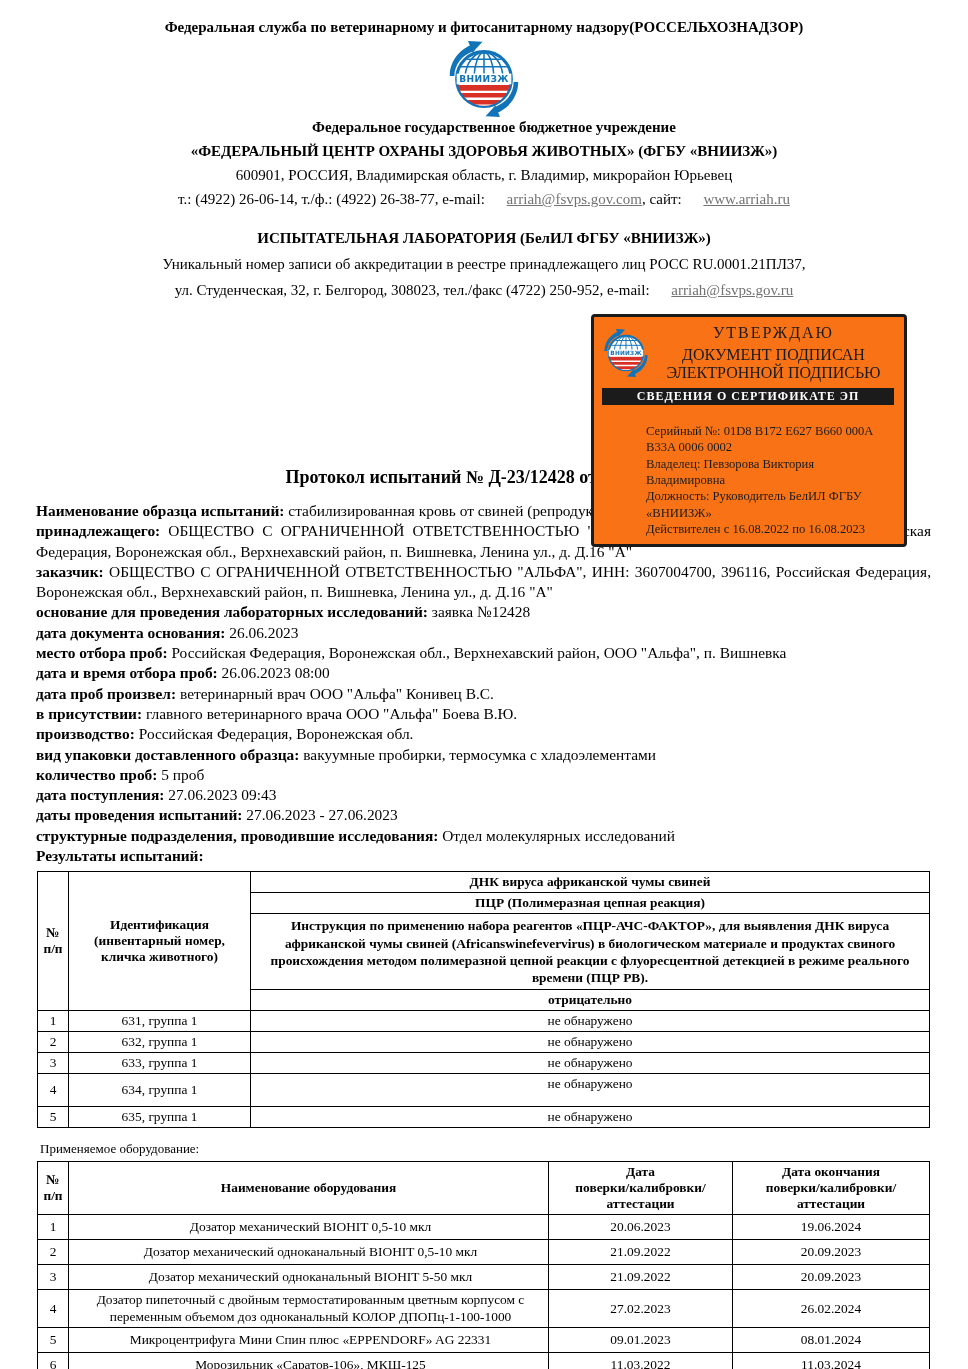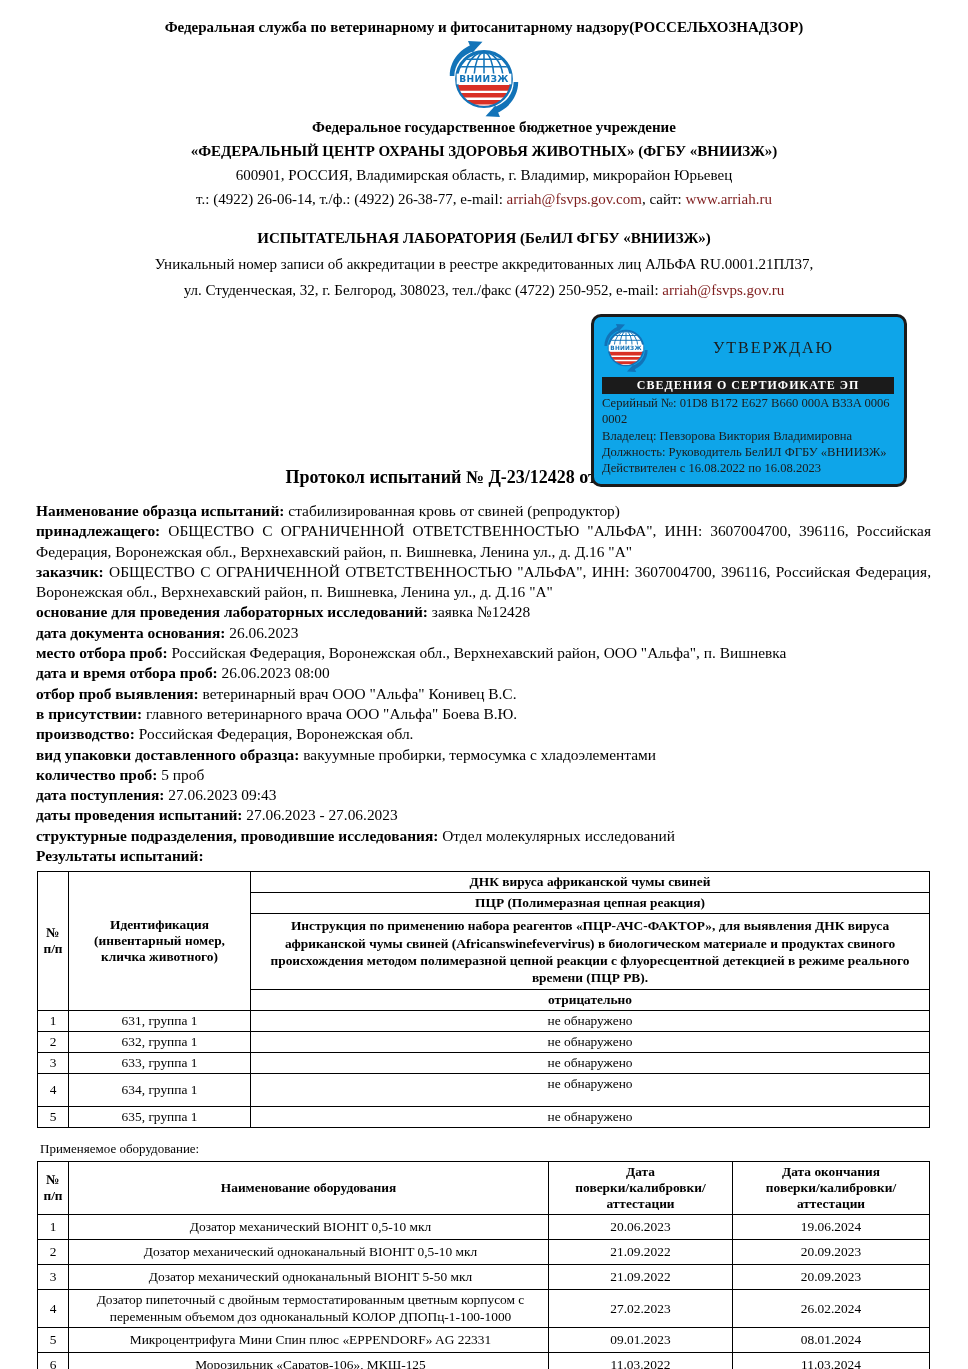--- a/index.html
+++ b/index.html
@@ -1,49 +1,49 @@
 <!DOCTYPE html>
 <html><head>
 <meta charset="utf-8">
 <style>
   html,body{margin:0;padding:0;}
   body{
     width:968px;height:1369px;background:#ffffff;position:relative;overflow:hidden;
     font-family:"Liberation Serif","DejaVu Serif",serif;color:#000;
   }
   .b{font-weight:bold;}
-  .link{color:#7f1d1d;cursor:pointer;}
+  .link{color:#737373;text-decoration:underline;cursor:pointer;margin-left:18px;}
 
   
   .agency{padding-top:19px;font-size:15px;font-weight:bold;text-align:center;}
   .logo-main{display:block;margin:5px auto 2px auto;width:80px;height:76px;}
   .inst-type{font-size:15px;font-weight:bold;text-align:center;margin-top:2px;margin-left:20px;}
   .inst-name{font-size:15px;font-weight:bold;text-align:center;margin-top:7px;}
   .inst-addr{font-size:15px;text-align:center;margin-top:7px;}
   .inst-contacts{font-size:15px;text-align:center;margin-top:7px;}
   .lab-name{font-size:15px;font-weight:bold;text-align:center;margin-top:22px;}
   .lab-accr{font-size:15px;text-align:center;margin-top:9px;}
   .lab-addr{font-size:15px;text-align:center;margin-top:9px;}
 
   
   .stamp{
     position:absolute;left:591px;top:314px;width:310px;
-    border:3px solid #1b1b1b;border-radius:10px;background:#0ea5e9;color:#1b1b1b;
+    border:3px solid #1b1b1b;border-radius:4px;background:#f97316;color:#1b1b1b;
   }
   .stamp-top{display:flex;align-items:center;padding:7px 8px 3px 7px;}
   .stamp-logo{width:50px;height:48px;flex:none;}
   .stamp-head{flex:1;text-align:center;}
   .stamp-approve{font-size:16px;letter-spacing:2px;}
   .stamp-signed{font-size:16px;line-height:1.15;margin-top:4px;}
   .stamp-bar{
     background:#1b1b1b;color:#fff;text-align:center;
     font-size:12px;font-weight:bold;letter-spacing:1px;
     margin:2px 10px 0 8px;padding:1px 0;
   }
-  .stamp-info{padding:1px 8px 7px 8px;font-size:12.6px;line-height:1.3;}
+  .stamp-info{padding:18px 8px 7px 8px;font-size:12.6px;line-height:1.3;margin-left:44px;}
 
   
   .title{margin-top:168px;font-size:18px;font-weight:bold;text-align:center;}
   .details{margin:13px 37px 0 36px;font-size:15.4px;line-height:20.3px;text-align:justify;}
   .details p{margin:0;}
 
   
   table{border-collapse:collapse;margin-left:37px;width:893px;font-size:13.4px;}
   td{border:1.5px solid #000;padding:2px 4px;text-align:center;vertical-align:middle;}
   .pre{white-space:pre-line;}
@@ -101,30 +101,34 @@
 <div class="agency">Федеральная служба по ветеринарному и фитосанитарному надзору(РОССЕЛЬХОЗНАДЗОР)</div>
 <svg class="logo-main">
     <use href="#vniizh-logo"></use>
   </svg>
 <div class="inst-type">Федеральное государственное бюджетное учреждение</div>
 <div class="inst-name">«ФЕДЕРАЛЬНЫЙ ЦЕНТР ОХРАНЫ ЗДОРОВЬЯ ЖИВОТНЫХ» (ФГБУ «ВНИИЗЖ»)</div>
 <div class="inst-addr">600901, РОССИЯ, Владимирская область, г. Владимир, микрорайон Юрьевец</div>
 <div class="inst-contacts"><span>т.: (4922) 26-06-14, т./ф.: (4922) 26-38-77, e-mail: </span><a class="link">arriah@fsvps.gov.com</a><span>, сайт: </span><a class="link">www.arriah.ru</a></div>
 
 <div class="lab-name">ИСПЫТАТЕЛЬНАЯ ЛАБОРАТОРИЯ (БелИЛ ФГБУ «ВНИИЗЖ»)</div>
-<div class="lab-accr">Уникальный номер записи об аккредитации в реестре аккредитованных лиц АЛЬФА RU.0001.21ПЛ37,</div>
+<div class="lab-accr">Уникальный номер записи об аккредитации в реестре принадлежащего лиц РОСС RU.0001.21ПЛ37,</div>
 <div class="lab-addr"><span>ул. Студенческая, 32, г. Белгород, 308023, тел./факс (4722) 250-952, e-mail: </span><a class="link">arriah@fsvps.gov.ru</a></div>
 
 <div class="stamp">
   <div class="stamp-top">
     <svg class="stamp-logo">
         <use href="#vniizh-logo"></use>
       </svg>
     <div class="stamp-head">
       <div class="stamp-approve">УТВЕРЖДАЮ</div>
+      <div class="stamp-signed">
+        <div>ДОКУМЕНТ ПОДПИСАН</div>
+        <div>ЭЛЕКТРОННОЙ ПОДПИСЬЮ</div>
+      </div>
     </div>
   </div>
   <div class="stamp-bar">СВЕДЕНИЯ О СЕРТИФИКАТЕ ЭП</div>
   <div class="stamp-info">
     <div>Серийный №: 01D8 B172 E627 B660 000A B33A 0006 0002</div>
     <div>Владелец: Певзорова Виктория Владимировна</div>
     <div>Должность: Руководитель БелИЛ ФГБУ «ВНИИЗЖ»</div>
     <div>Действителен с 16.08.2022 по 16.08.2023</div>
   </div>
 </div>
@@ -132,21 +136,21 @@
 <div class="title">Протокол испытаний № Д-23/12428 от 27.06.2023</div>
 
 <div class="details">
   <p class="detail"><span class="b">Наименование образца испытаний:</span> <span>стабилизированная кровь от свиней (репродуктор)</span></p>
   <p class="detail"><span class="b">принадлежащего:</span> <span>ОБЩЕСТВО С ОГРАНИЧЕННОЙ ОТВЕТСТВЕННОСТЬЮ "АЛЬФА", ИНН: 3607004700, 396116, Российская Федерация, Воронежская обл., Верхнехавский район, п. Вишневка, Ленина ул., д. Д.16 "А"</span></p>
   <p class="detail"><span class="b">заказчик:</span> <span>ОБЩЕСТВО С ОГРАНИЧЕННОЙ ОТВЕТСТВЕННОСТЬЮ "АЛЬФА", ИНН: 3607004700, 396116, Российская Федерация, Воронежская обл., Верхнехавский район, п. Вишневка, Ленина ул., д. Д.16 "А"</span></p>
   <p class="detail"><span class="b">основание для проведения лабораторных исследований:</span> <span>заявка №12428</span></p>
   <p class="detail"><span class="b">дата документа основания:</span> <span>26.06.2023</span></p>
   <p class="detail"><span class="b">место отбора проб:</span> <span>Российская Федерация, Воронежская обл., Верхнехавский район, ООО "Альфа", п. Вишневка</span></p>
   <p class="detail"><span class="b">дата и время отбора проб:</span> <span>26.06.2023 08:00</span></p>
-  <p class="detail"><span class="b">отбор проб выявления:</span> <span>ветеринарный врач ООО "Альфа" Конивец В.С.</span></p>
+  <p class="detail"><span class="b">дата проб произвел:</span> <span>ветеринарный врач ООО "Альфа" Конивец В.С.</span></p>
   <p class="detail"><span class="b">в присутствии:</span> <span>главного ветеринарного врача ООО "Альфа" Боева В.Ю.</span></p>
   <p class="detail"><span class="b">производство:</span> <span>Российская Федерация, Воронежская обл.</span></p>
   <p class="detail"><span class="b">вид упаковки доставленного образца:</span> <span>вакуумные пробирки, термосумка с хладоэлементами</span></p>
   <p class="detail"><span class="b">количество проб:</span> <span>5 проб</span></p>
   <p class="detail"><span class="b">дата поступления:</span> <span>27.06.2023 09:43</span></p>
   <p class="detail"><span class="b">даты проведения испытаний:</span> <span>27.06.2023 - 27.06.2023</span></p>
   <p class="detail"><span class="b">структурные подразделения, проводившие исследования:</span> <span>Отдел молекулярных исследований</span></p>
   <p class="detail"><span class="b">Результаты испытаний:</span> <span></span></p>
 </div>
 

